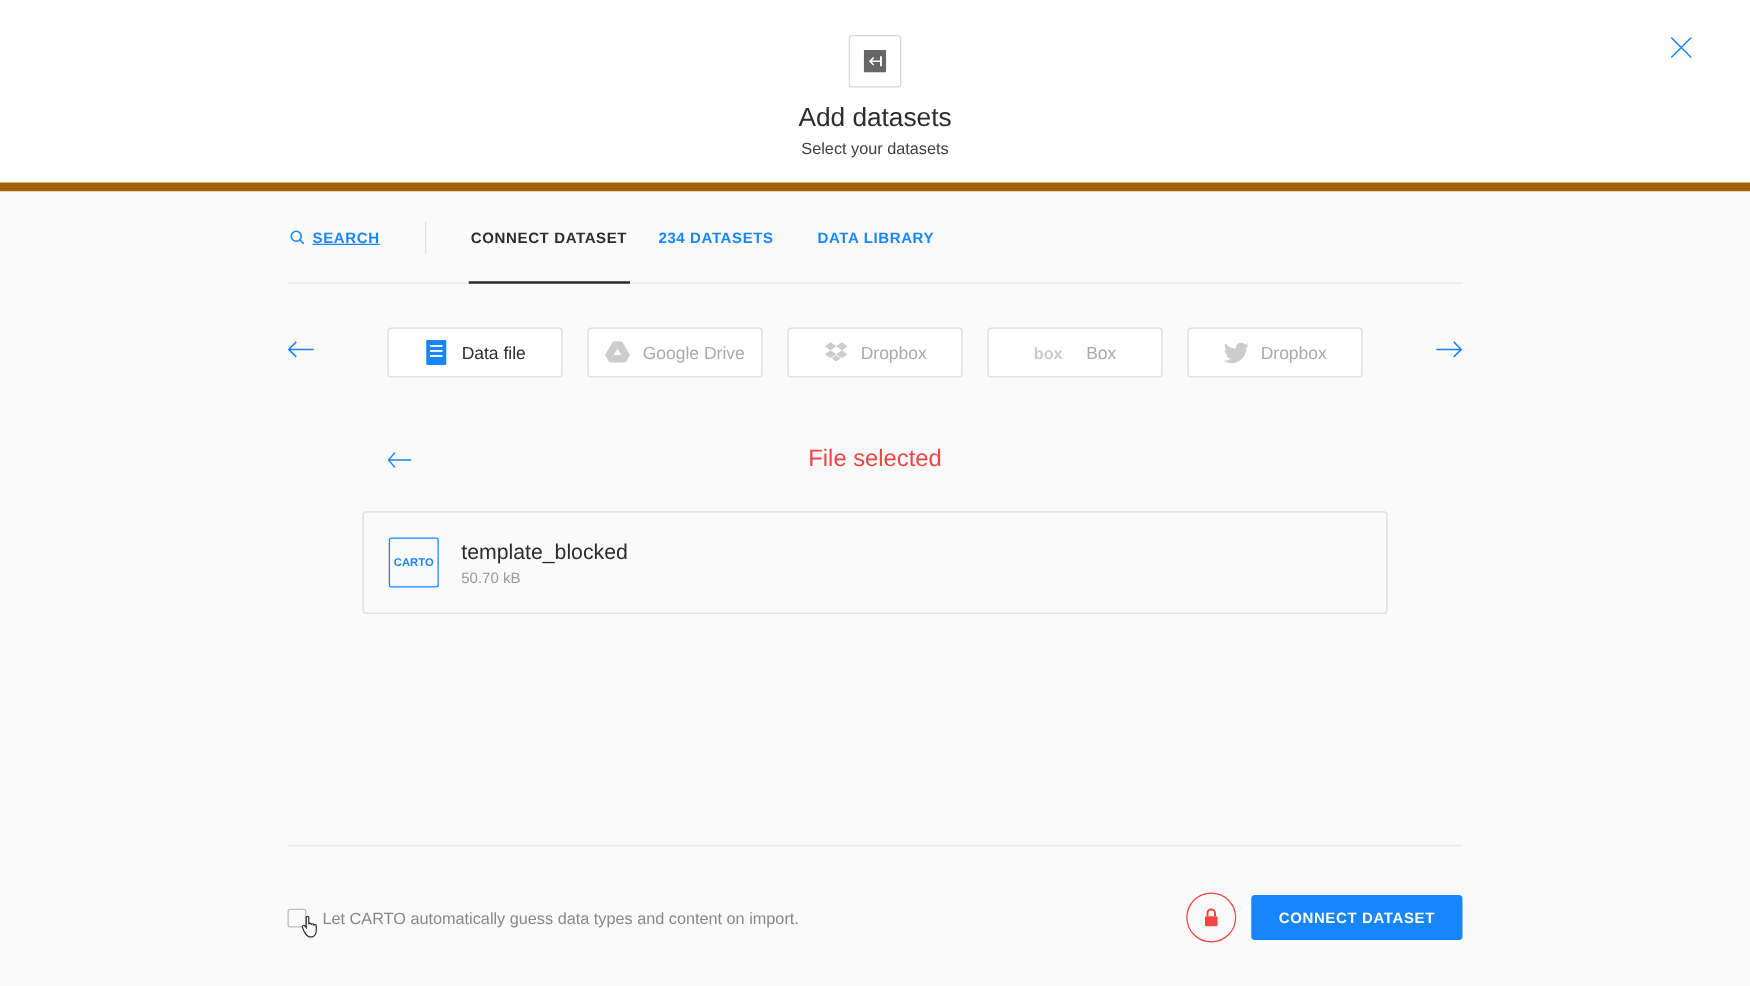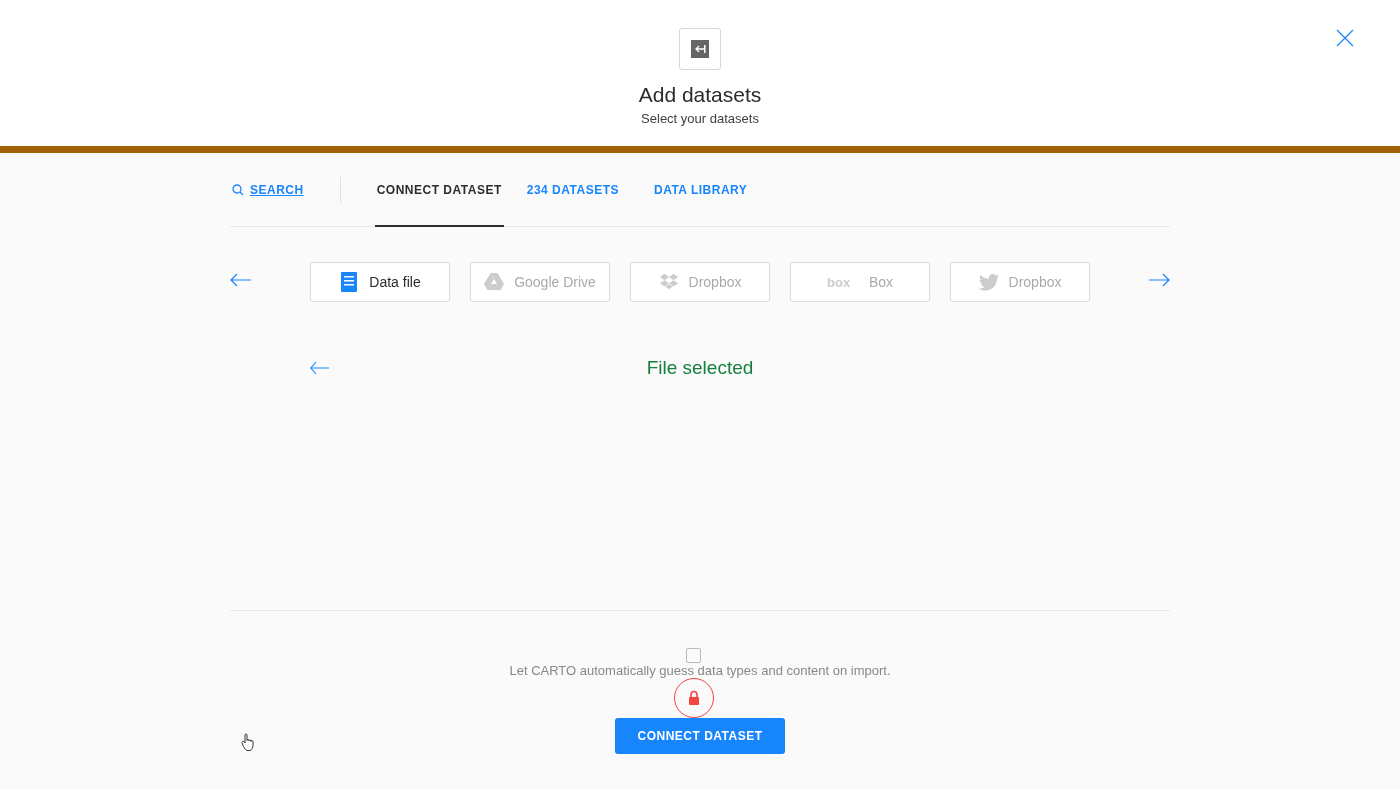--- a/index.html
+++ b/index.html
@@ -136,21 +136,21 @@
     position: relative;
   }
   .file-back {
     position: absolute;
     left: 80px;
     top: 4px;
     cursor: pointer;
   }
   .file-title {
     font-size: 19px;
-    color: #15803d;
+    color: #ef4444;
     font-weight: 400;
     margin-bottom: 6px;
   }
   .file-sub {
     font-size: 13px;
     color: #888;
   }
 
   .file-card {
     margin: 30px 60px 0 60px;
@@ -187,21 +187,20 @@
   .footer {
     width: 940px;
     position: absolute;
     bottom: 35px;
     left: 50%;
     transform: translateX(-50%);
     border-top: 1px solid #e8e8e8;
     padding-top: 37px;
     display: flex;
     align-items: center;
-    flex-direction: column;
   }
   .checkbox {
     width: 15px;
     height: 15px;
     border: 1px solid #bbb;
     border-radius: 2px;
     margin-right: 13px;
     cursor: pointer;
   }
   .check-label {
@@ -348,20 +347,27 @@
 
   <div class="file-section">
     <div class="file-back">
       <svg width="20" height="14" viewBox="0 0 20 14">
           <path d="M19 7 L1 7 M6 1 L0.8 7 L6 13" stroke="#1785FB" stroke-width="1.1" fill="none"></path>
         </svg>
     </div>
     <div class="file-title">File selected</div>
   </div>
 
+  <div class="file-card">
+    <div class="file-badge">CARTO</div>
+    <div>
+      <div class="file-name">template_blocked</div>
+      <div class="file-size">50.70 kB</div>
+    </div>
+  </div>
 </div>
 
 <div class="footer">
   <div class="checkbox"></div>
   <div class="check-label">Let CARTO automatically guess data types and content on import.</div>
   <div class="flex-spacer"></div>
   <div class="lock-circle">
     <svg width="14" height="16" viewBox="0 0 14 16">
         <rect x="2" y="7" width="10" height="8" rx="1" fill="#F24440"></rect>
         <path d="M4 7 V4.5 a3 3 0 0 1 6 0 V7" stroke="#F24440" stroke-width="1.6" fill="none"></path>

